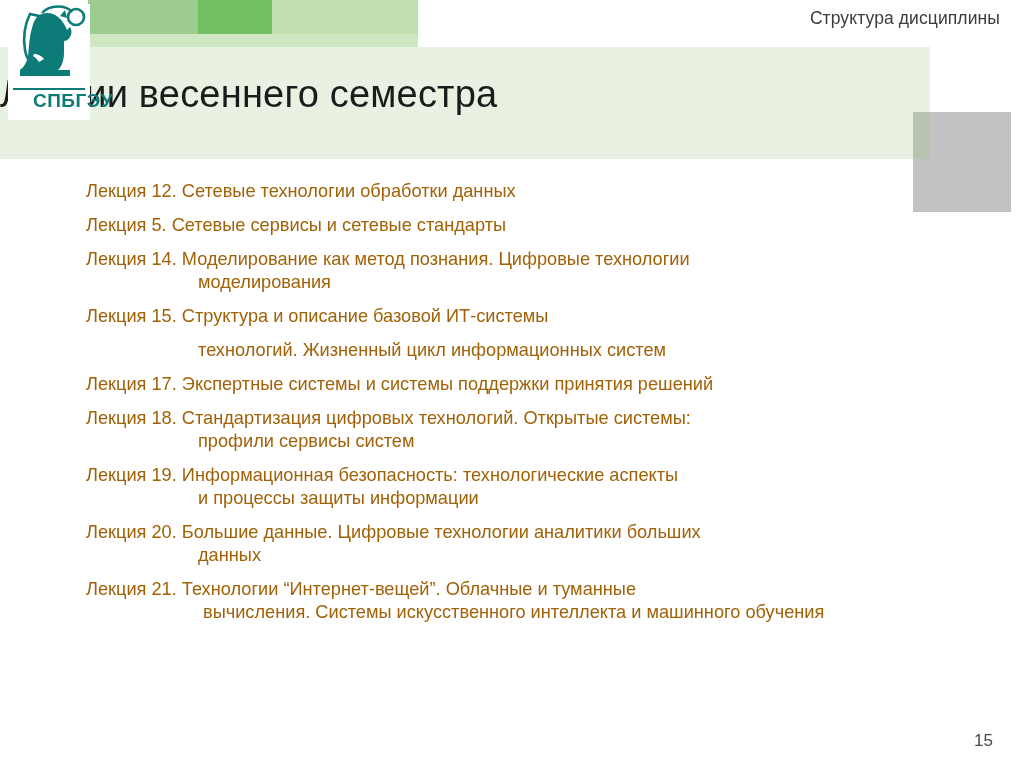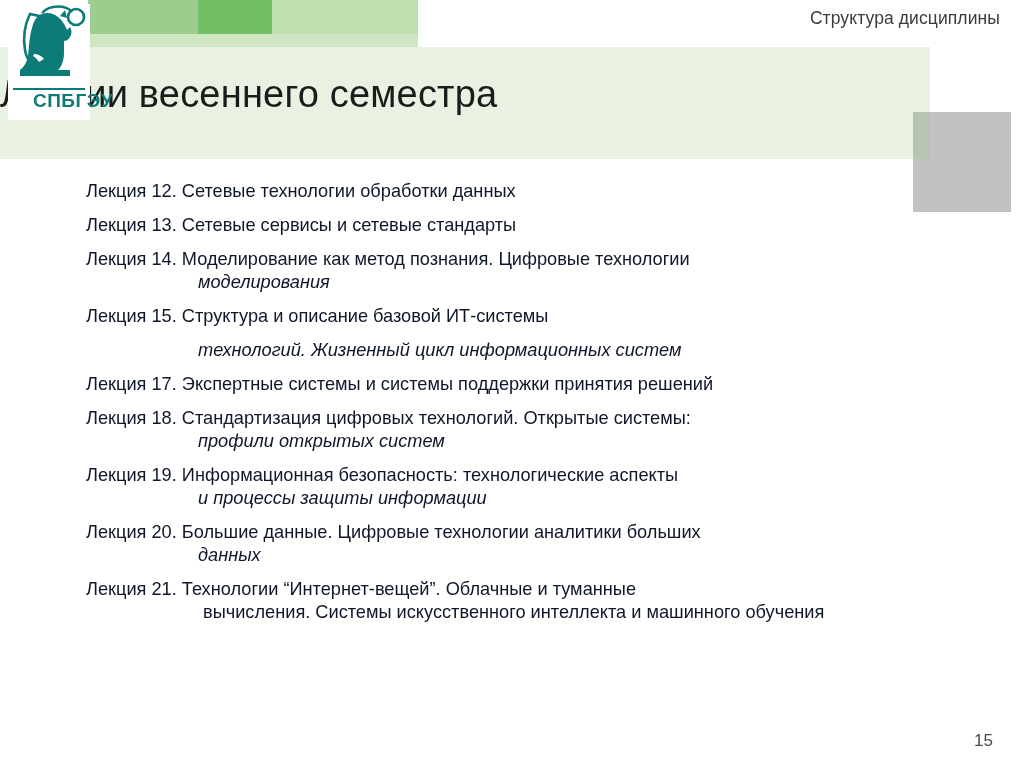--- a/index.html
+++ b/index.html
@@ -126,30 +126,29 @@
     position: absolute;
     left: 86px;
     top: 180px;
     width: 900px;
   }
   .lecture-item {
     margin-bottom: 11px;
   }
   .lecture-line {
     font-size: 18.2px;
-    color: #0f172a;
+    color: #a16207;
     line-height: 23px;
     white-space: pre;
   }
   .lecture-line.first {
     text-indent: 0;
   }
   .lecture-line.cont {
     padding-left: 112px;
-    font-style: italic;
   }
   .lecture-line.cont-wide {
     padding-left: 117px;
   }
 
   
   .page-number {
     position: absolute;
     right: 31px;
     bottom: 16px;
@@ -196,38 +195,38 @@
 
   <div class="header-caption">Структура дисциплины</div>
 
   <div class="slide-title">Лекции весеннего семестра</div>
 
   <div class="lecture-list">
       <div class="lecture-item">
         <div class="lecture-line first">Лекция 12. Сетевые технологии обработки данных</div>
       </div>
       <div class="lecture-item">
-        <div class="lecture-line first">Лекция 13. Сетевые сервисы и сетевые стандарты</div>
+        <div class="lecture-line first">Лекция 5. Сетевые сервисы и сетевые стандарты</div>
       </div>
       <div class="lecture-item">
         <div class="lecture-line first">Лекция 14. Моделирование как метод познания. Цифровые технологии</div>
         <div class="lecture-line cont">моделирования</div>
       </div>
       <div class="lecture-item">
         <div class="lecture-line first">Лекция 15. Структура и описание базовой ИТ-системы</div>
       </div>
       <div class="lecture-item">
         <div class="lecture-line cont">технологий. Жизненный цикл информационных систем</div>
       </div>
       <div class="lecture-item">
         <div class="lecture-line first">Лекция 17. Экспертные системы и системы поддержки принятия решений</div>
       </div>
       <div class="lecture-item">
         <div class="lecture-line first">Лекция 18. Стандартизация цифровых технологий. Открытые системы:</div>
-        <div class="lecture-line cont">профили открытых систем</div>
+        <div class="lecture-line cont">профили сервисы систем</div>
       </div>
       <div class="lecture-item">
         <div class="lecture-line first">Лекция 19. Информационная безопасность: технологические аспекты</div>
         <div class="lecture-line cont">и процессы защиты информации</div>
       </div>
       <div class="lecture-item">
         <div class="lecture-line first">Лекция 20. Большие данные. Цифровые технологии аналитики больших</div>
         <div class="lecture-line cont">данных</div>
       </div>
       <div class="lecture-item">

